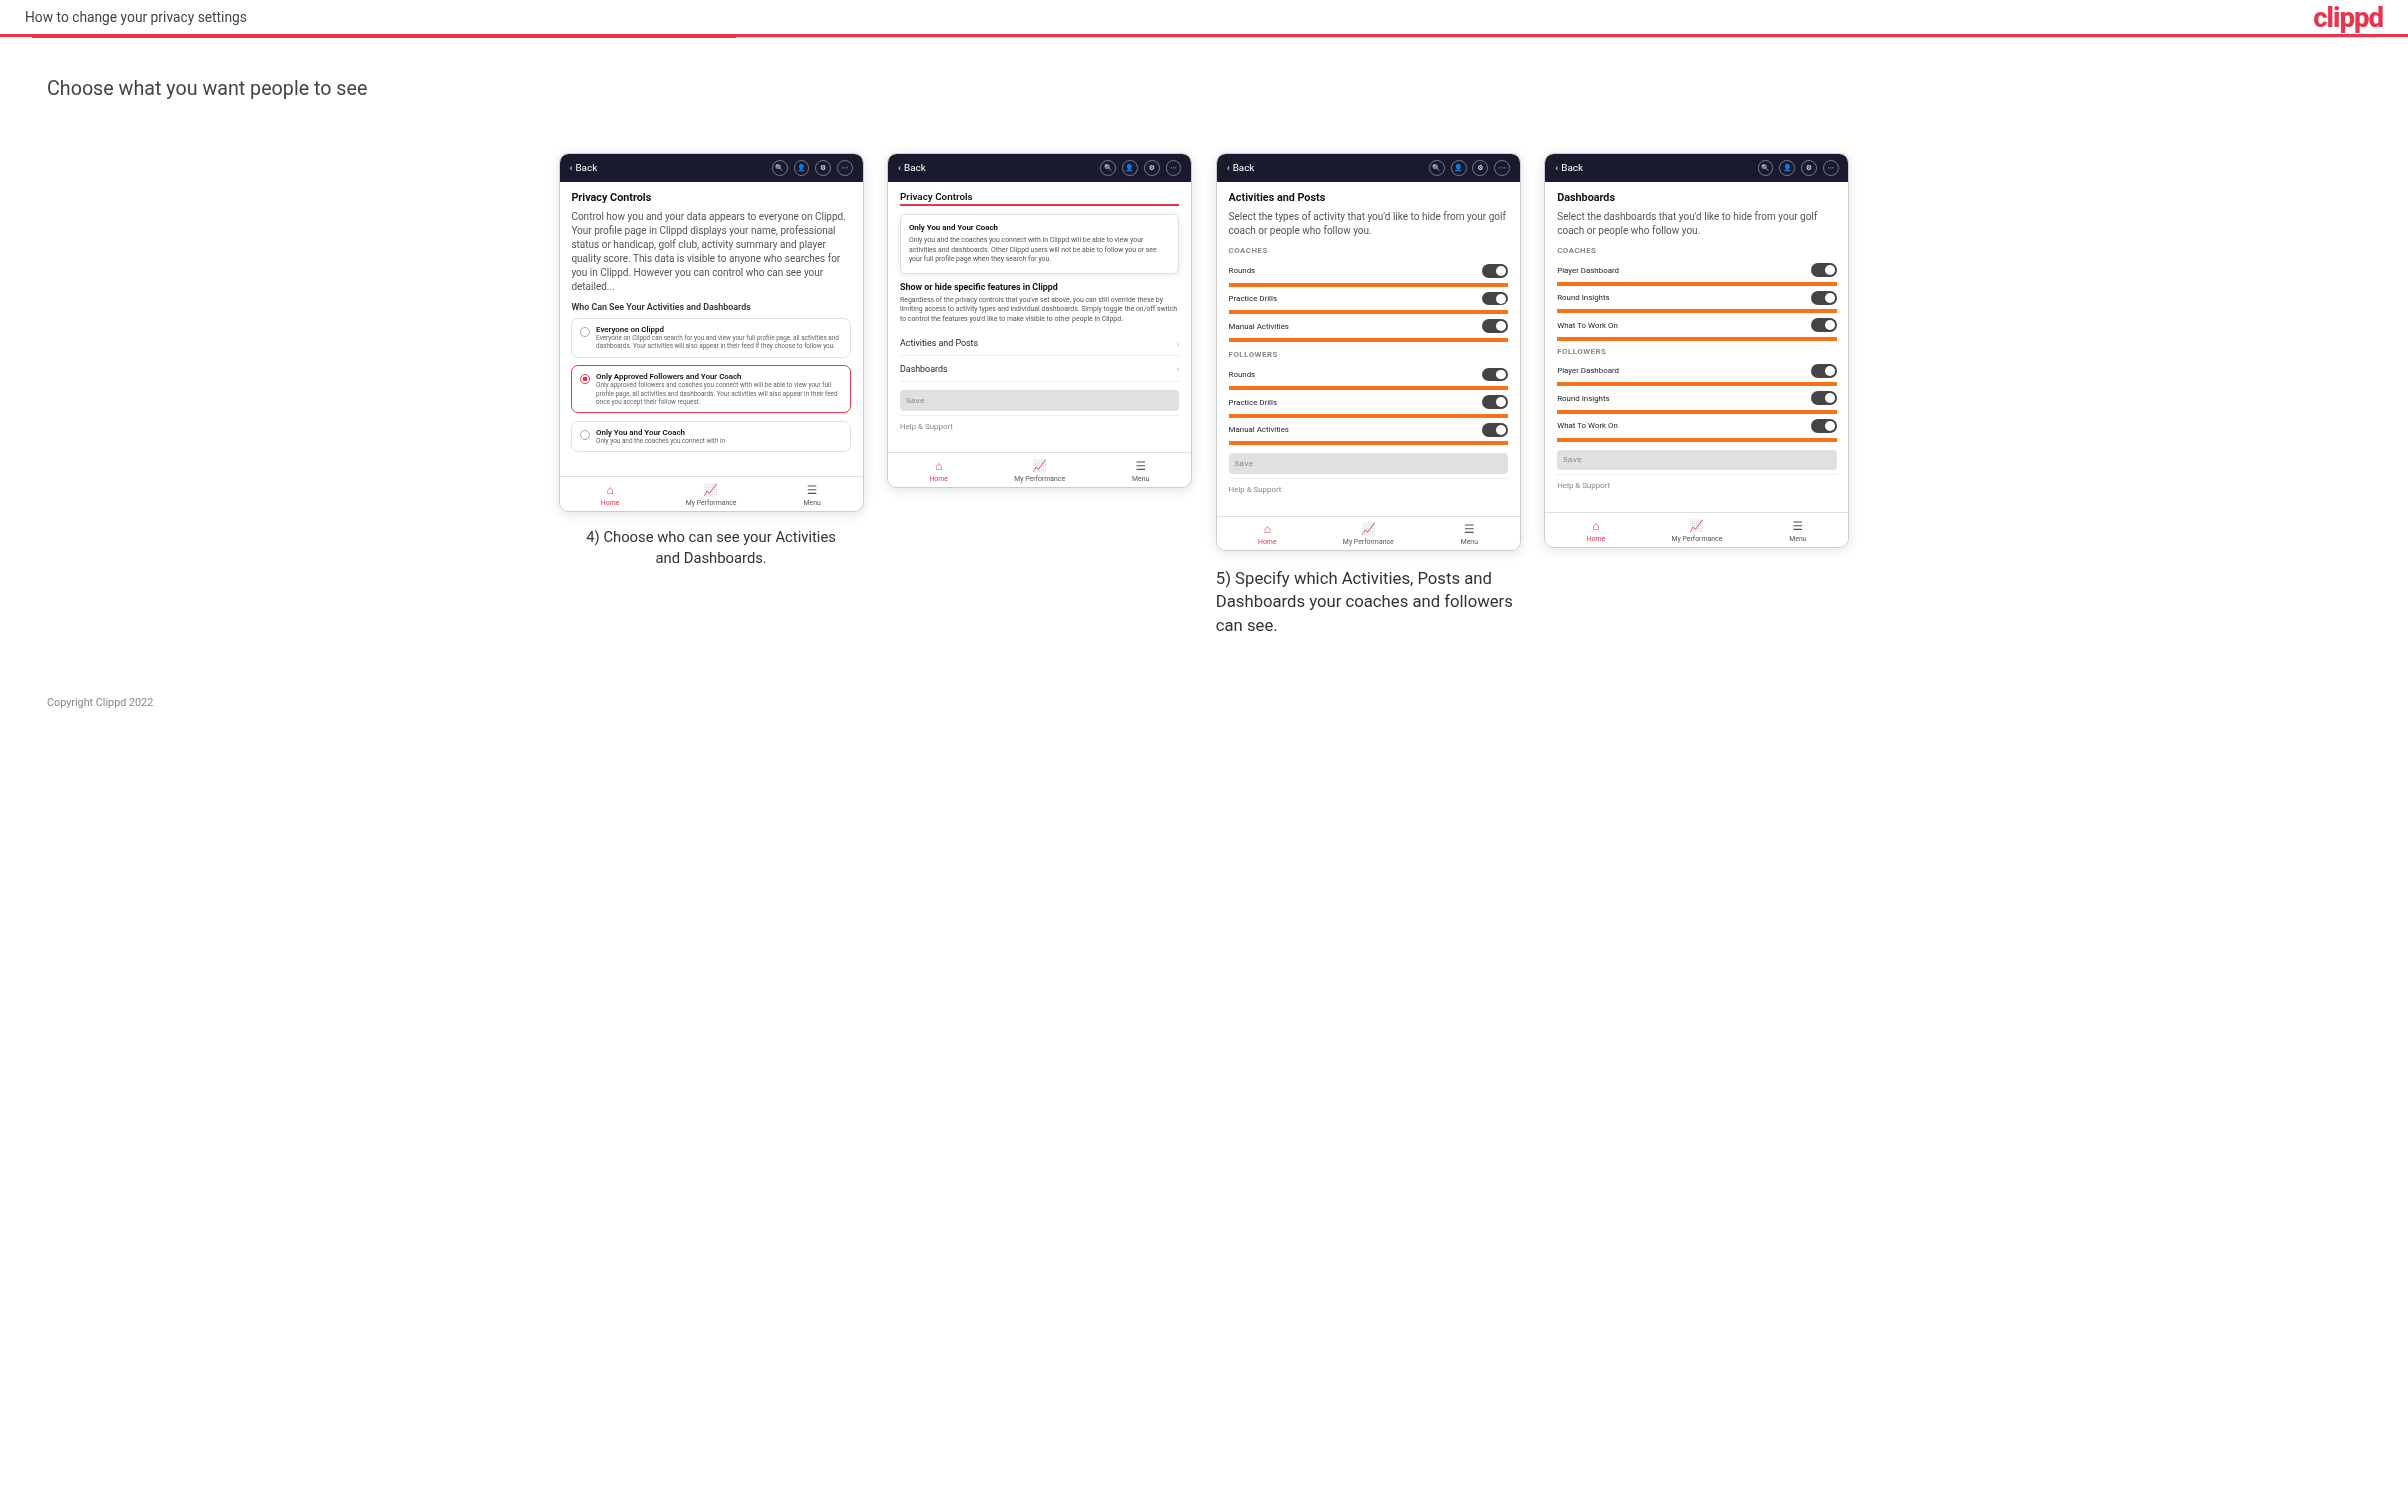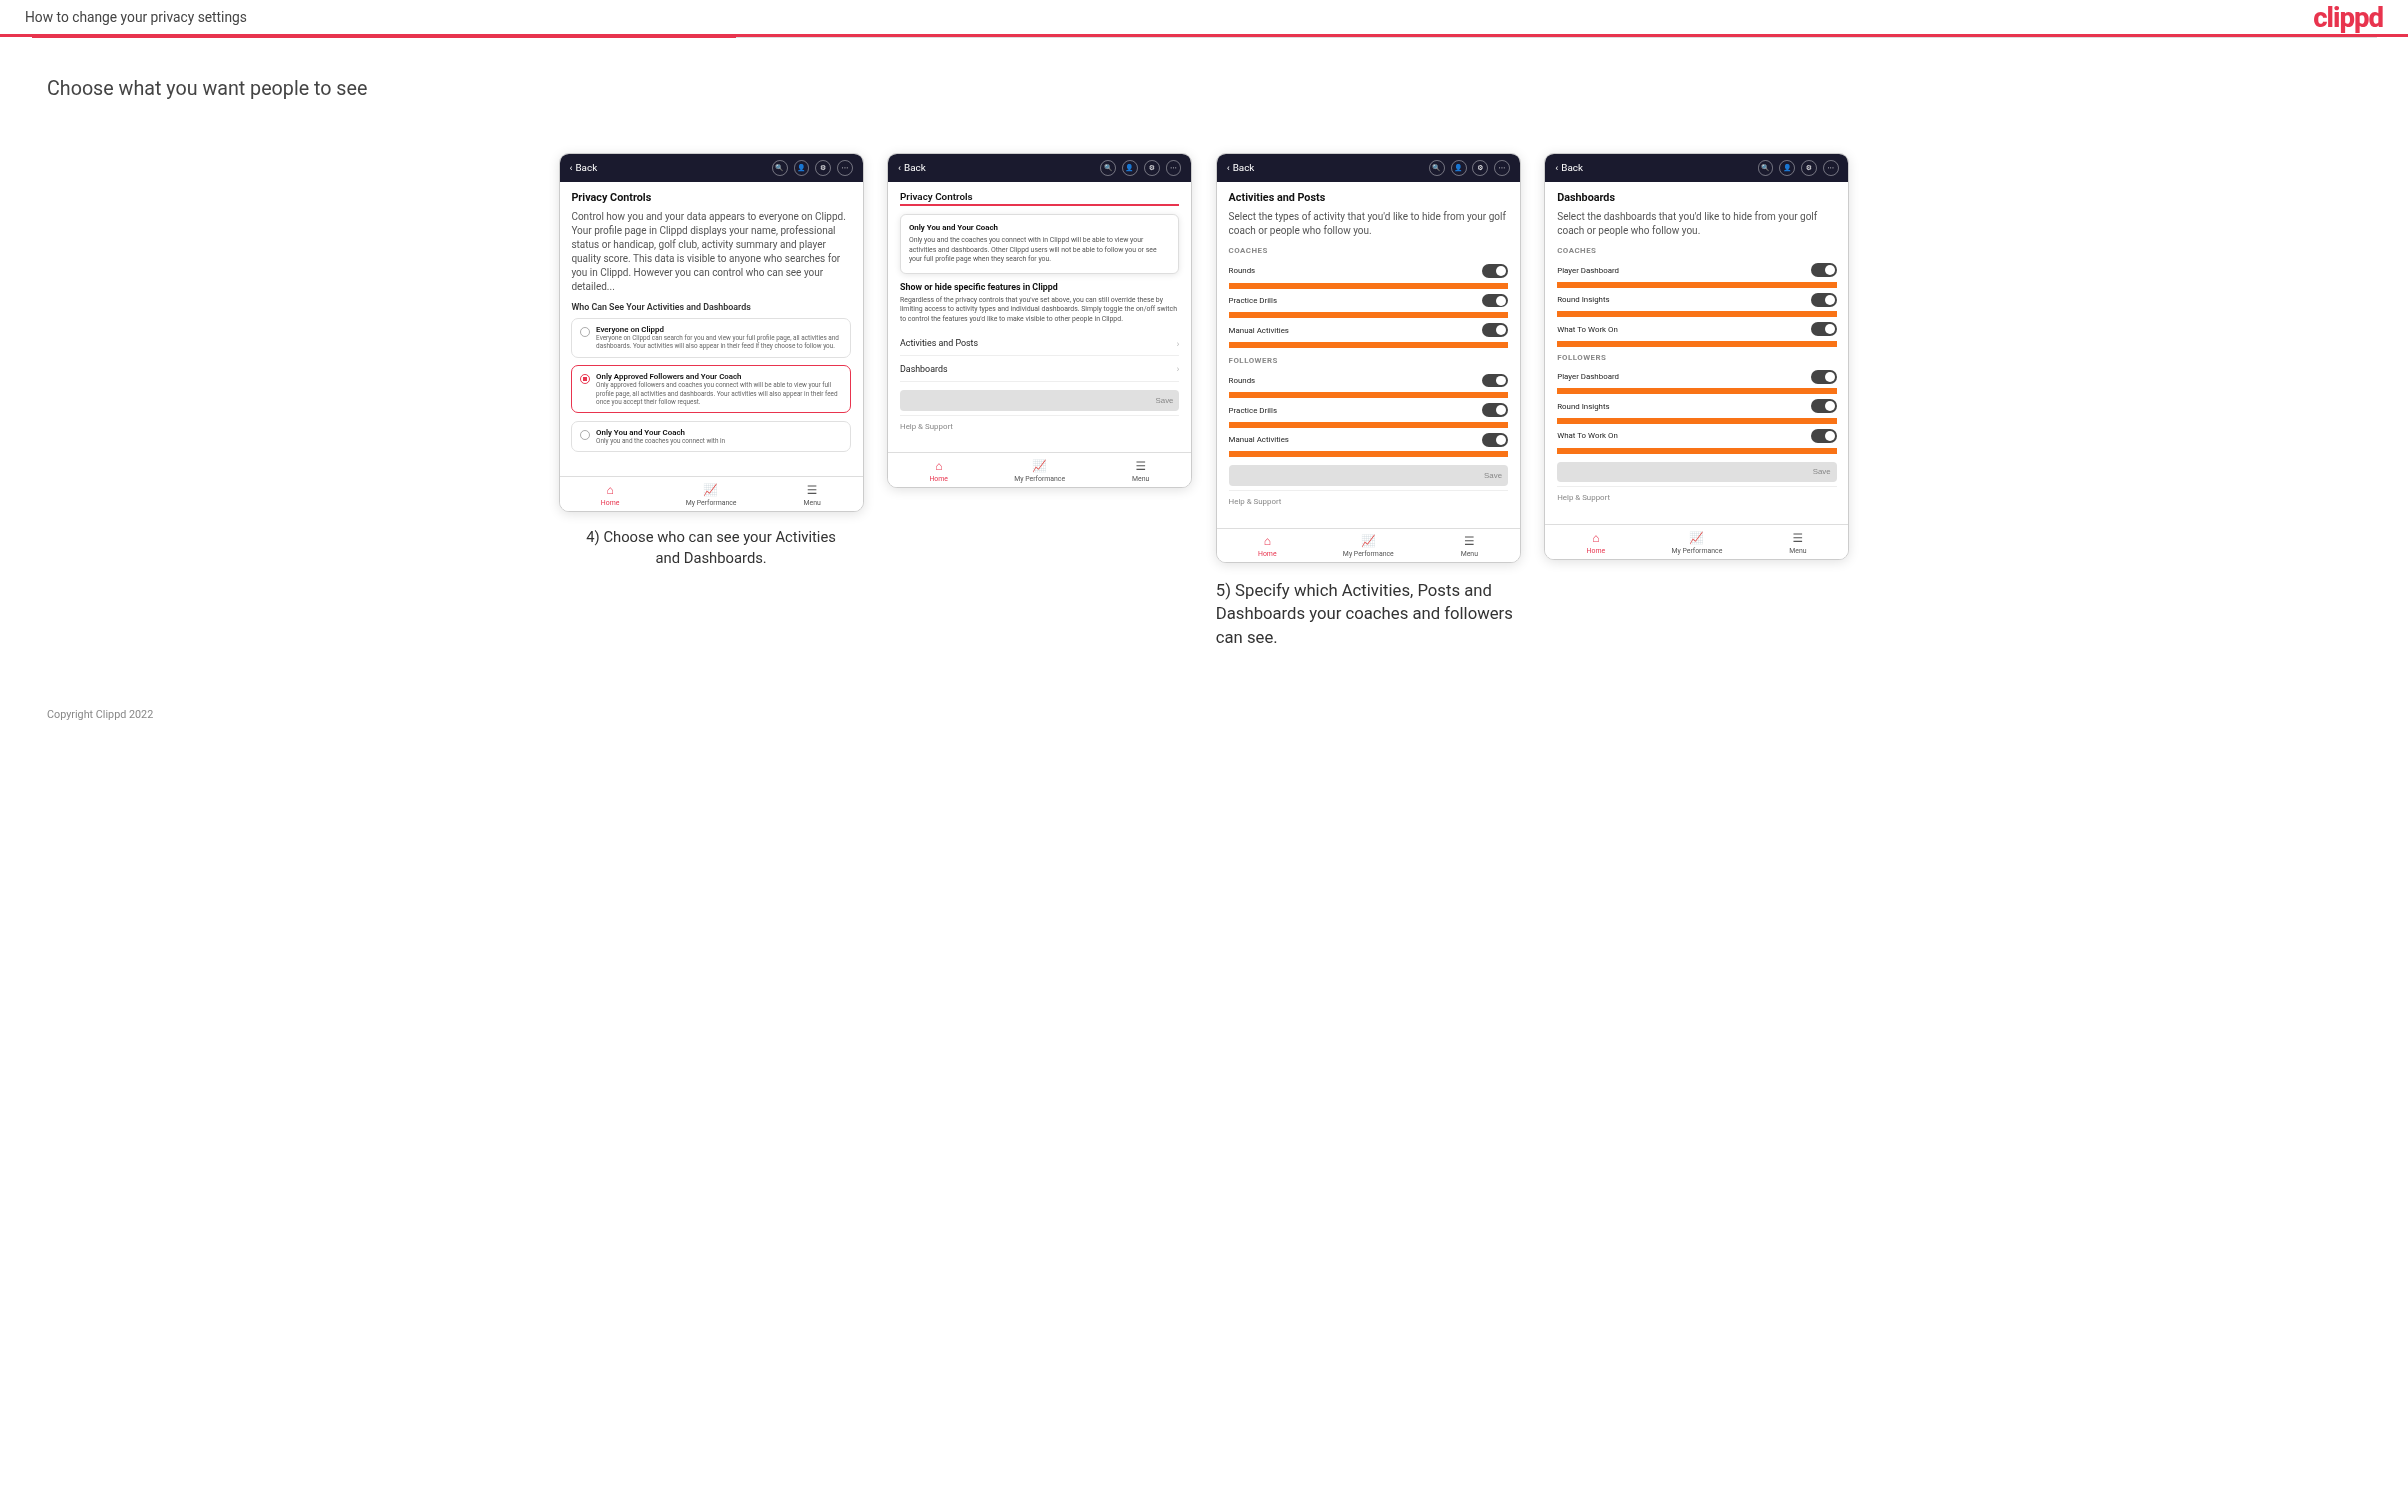--- a/index.html
+++ b/index.html
@@ -210,21 +210,21 @@
       margin: 7.9px 0 3.9px;
       text-transform: uppercase;
     }
 
     
     .toggle-row {
       display: flex;
       align-items: center;
       justify-content: space-between;
       padding: 4.9px 0;
-      border-bottom: 6px solid #f97316;
+      border-bottom: 4px solid #f97316;
     }
     .toggle-label {
       font-size: 7.9px;
       color: #222;
     }
     .toggle {
       width: 25.6px;
       height: 13.8px;
       border-radius: 6.9px;
       background: #444;
@@ -267,22 +267,23 @@
     
     .save-btn {
       display: block;
       width: 100%;
       background: #e0e0e0;
       border: none;
       border-radius: 3.9px;
       padding: 5.9px;
       font-size: 7.9px;
       color: #888;
-      text-align: right;
+      text-align: left;
       margin: 7.9px 0 3.9px;
+      font-family: Liberation Mono, monospace;
     }
 
     
     .arrow-row {
       display: flex;
       align-items: center;
       justify-content: space-between;
       padding: 6.9px 0;
       border-bottom: 1px solid #eee;
       cursor: pointer;

